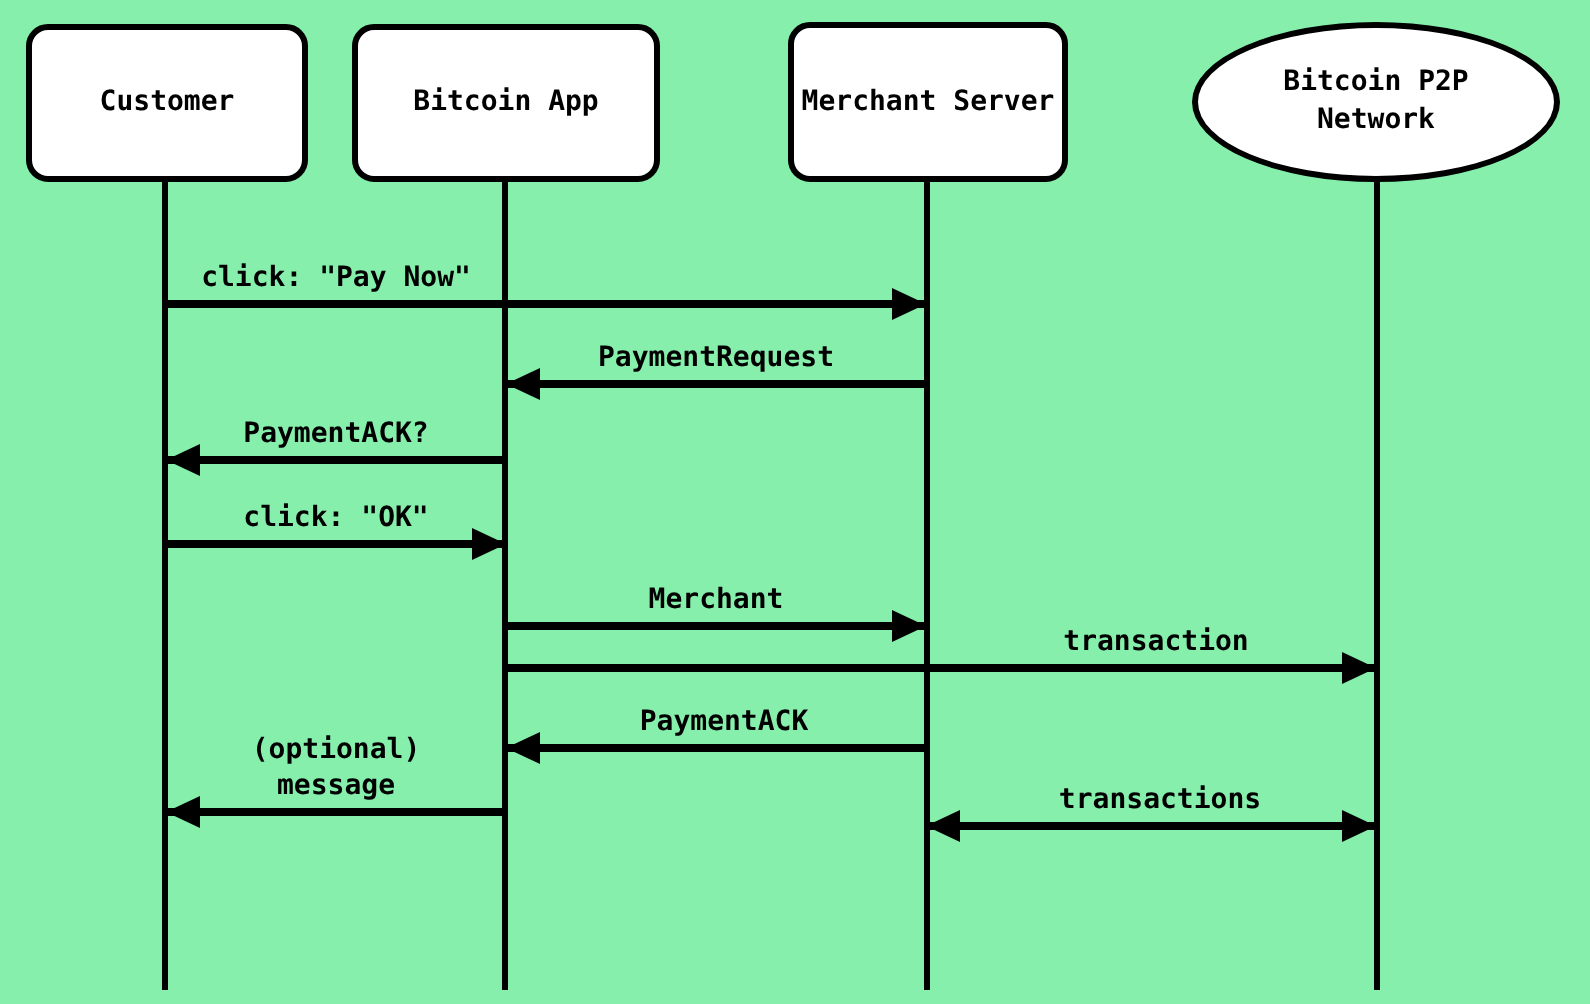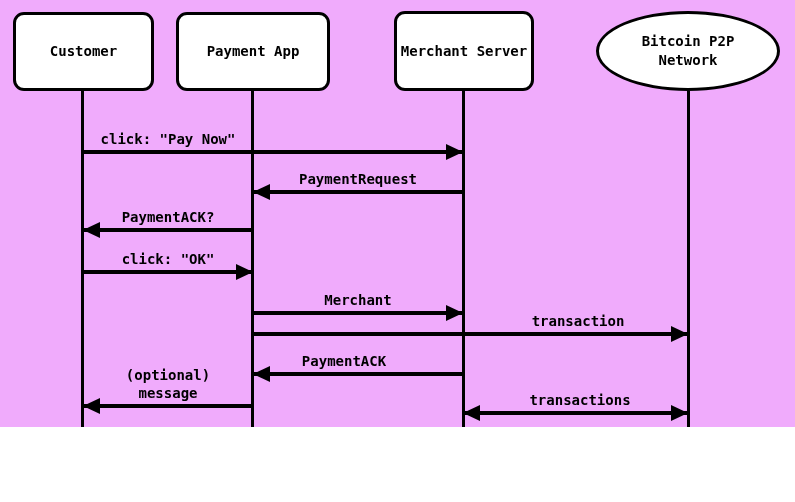--- a/index.html
+++ b/index.html
@@ -3,22 +3,22 @@
 <meta charset="utf-8">
 <style>
   html, body {
     margin: 0;
     padding: 0;
     background: #ffffff;
   }
   .diagram {
     position: relative;
     width: 795px;
-    height: 427px;
-    background: #f0abfc;
+    height: 502px;
+    background: #86efac;
     font-family: "DejaVu Sans Mono", monospace;
     color: #000000;
     overflow: hidden;
   }
   
   .actor {
     position: absolute;
     box-sizing: border-box;
     border: 3px solid #000000;
     background: #ffffff;
@@ -99,41 +99,41 @@
   .m5-line  { left: 253px; top: 311px; width: 210px; }
   .m5-head  { left: 446px; top: 305px; }
   .m5-label { left: 358px; top: 291px; }
   
   .m6-line  { left: 253px; top: 332px; width: 435px; }
   .m6-head  { left: 671px; top: 326px; }
   .m6-label { left: 578px; top: 312px; }
   
   .m7-line  { left: 253px; top: 372px; width: 210px; }
   .m7-head  { left: 253px; top: 366px; }
-  .m7-label { left: 344px; top: 352px; }
+  .m7-label { left: 362px; top: 352px; }
   
   .m8-line  { left: 83px;  top: 404px; width: 170px; }
   .m8-head  { left: 83px;  top: 398px; }
   .m8-label { left: 168px; top: 366px; }
   
   .m9-line   { left: 463px; top: 411px; width: 225px; }
   .m9-head-l { left: 463px; top: 405px; }
   .m9-head-r { left: 671px; top: 405px; }
   .m9-label  { left: 580px; top: 391px; }
 </style>
 </head>
 <body>
 
 <div class="diagram">
 
   <div class="actor rect actor-customer">
     <span>Customer</span>
   </div>
   <div class="actor rect actor-wallet">
-    <span>Payment App</span>
+    <span>Bitcoin App</span>
   </div>
   <div class="actor rect actor-merchant">
     <span>Merchant Server</span>
   </div>
   <div class="actor ellipse actor-bitcoin">
     <span>Bitcoin P2P
 Network</span>
   </div>
 
   <div class="lifeline lifeline-customer"></div>

